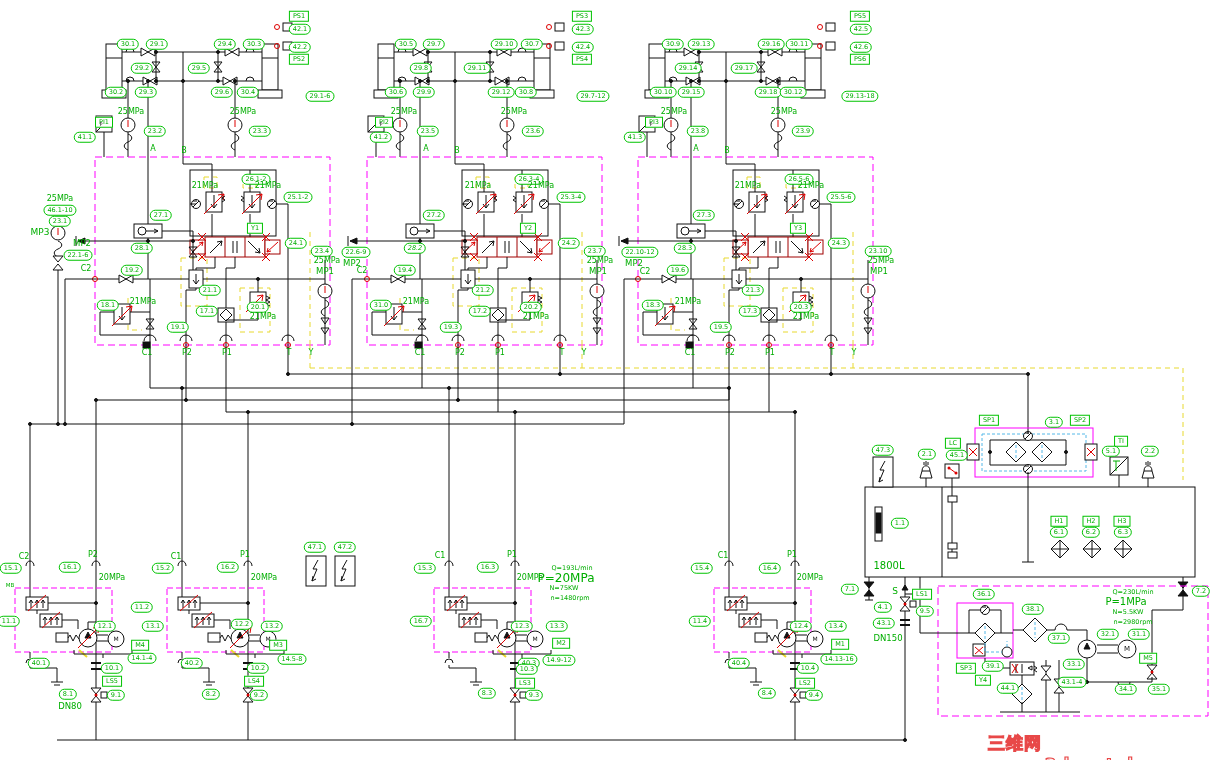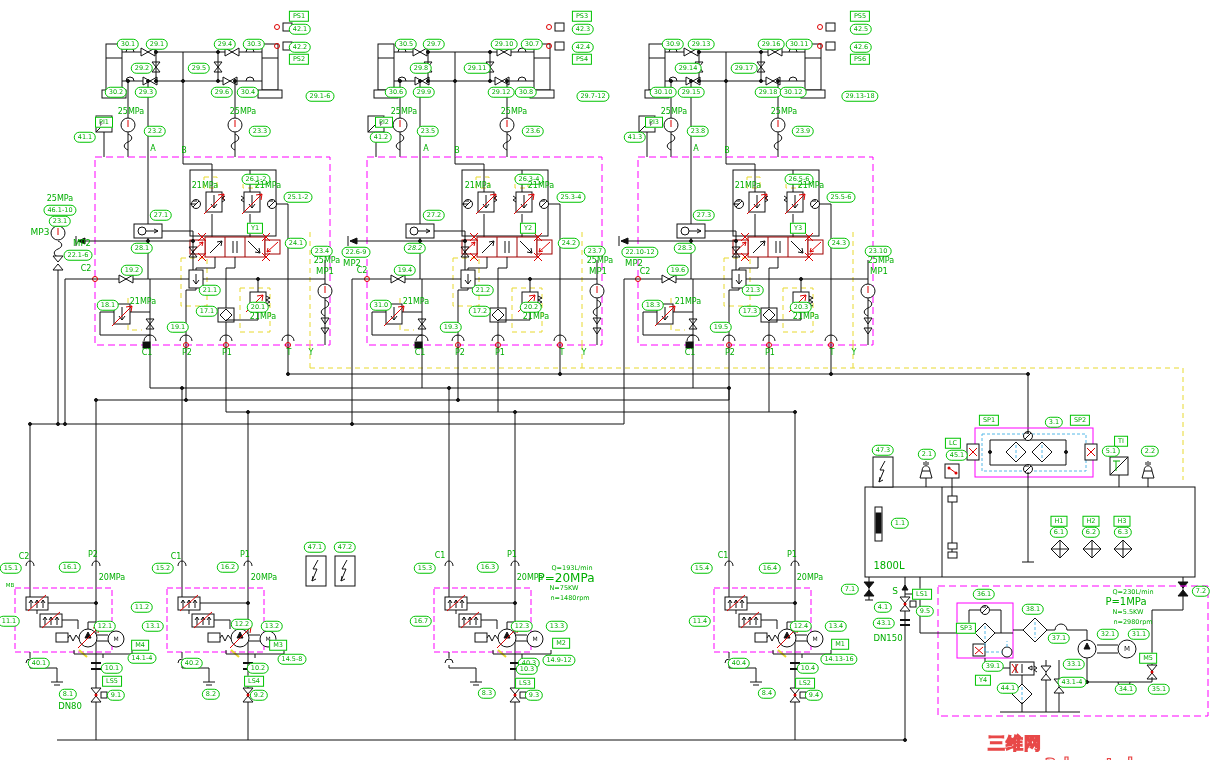--- a/index.html
+++ b/index.html
@@ -672,21 +672,21 @@
       <div class="lbl k-p" style="left: 925px; top: 611px;">9.5</div>
       <div class="lbl k-p" style="left: 884px; top: 623px;">43.1</div>
       <div class="lbl k-g" style="left: 888px; top: 638px; font-size: 8.5px;">DN150</div>
       <div class="lbl k-p" style="left: 1201px; top: 591px;">7.2</div>
       <div class="lbl k-p" style="left: 984px; top: 594px;">36.1</div>
       <div class="lbl k-p" style="left: 1033px; top: 609px;">38.1</div>
       <div class="lbl k-p" style="left: 1059px; top: 638px;">37.1</div>
       <div class="lbl k-p" style="left: 1108px; top: 634px;">32.1</div>
       <div class="lbl k-p" style="left: 1139px; top: 634px;">31.1</div>
       <div class="lbl k-b" style="left: 1148px; top: 658px;">M5</div>
-      <div class="lbl k-b" style="left: 966px; top: 628px;">SP3</div>
+      <div class="lbl k-b" style="left: 966px; top: 668px;">SP3</div>
       <div class="lbl k-p" style="left: 993px; top: 666px;">39.1</div>
       <div class="lbl k-b" style="left: 983px; top: 680px;">Y4</div>
       <div class="lbl k-p" style="left: 1008px; top: 688px;">44.1</div>
       <div class="lbl k-p" style="left: 1074px; top: 664px;">33.1</div>
       <div class="lbl k-p" style="left: 1072px; top: 682px;">43.1-4</div>
       <div class="lbl k-p" style="left: 1126px; top: 689px;">34.1</div>
       <div class="lbl k-p" style="left: 1159px; top: 689px;">35.1</div>
       <div class="lbl k-g" style="left: 1133px; top: 592px; font-size: 6.5px;">Q=230L/min</div>
       <div class="lbl k-g" style="left: 1126px; top: 602px; font-size: 10px;">P=1MPa</div>
       <div class="lbl k-g" style="left: 1128px; top: 612px; font-size: 6.5px;">N=5.5KW</div>

